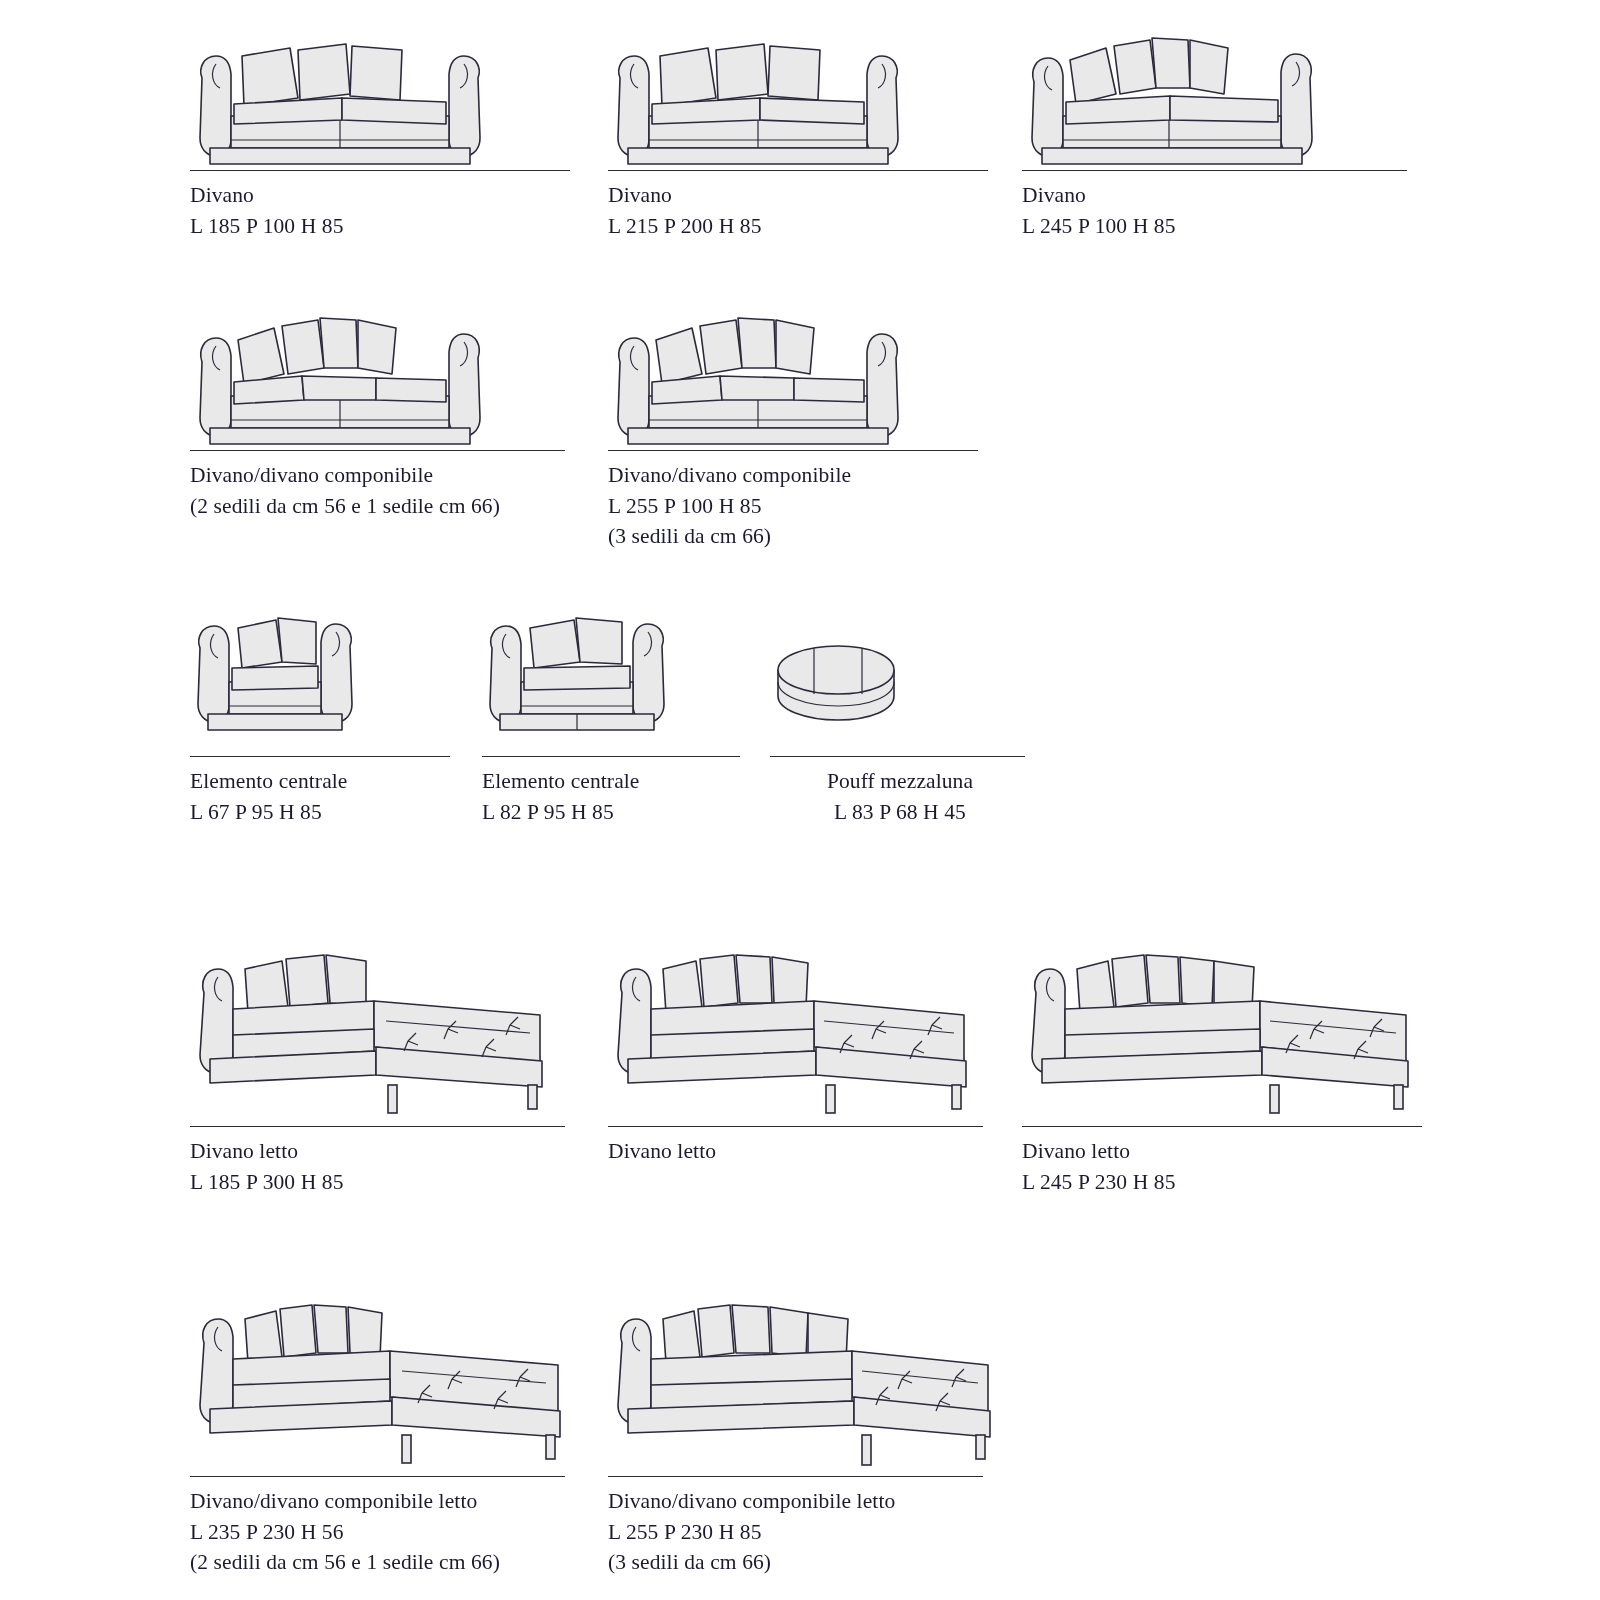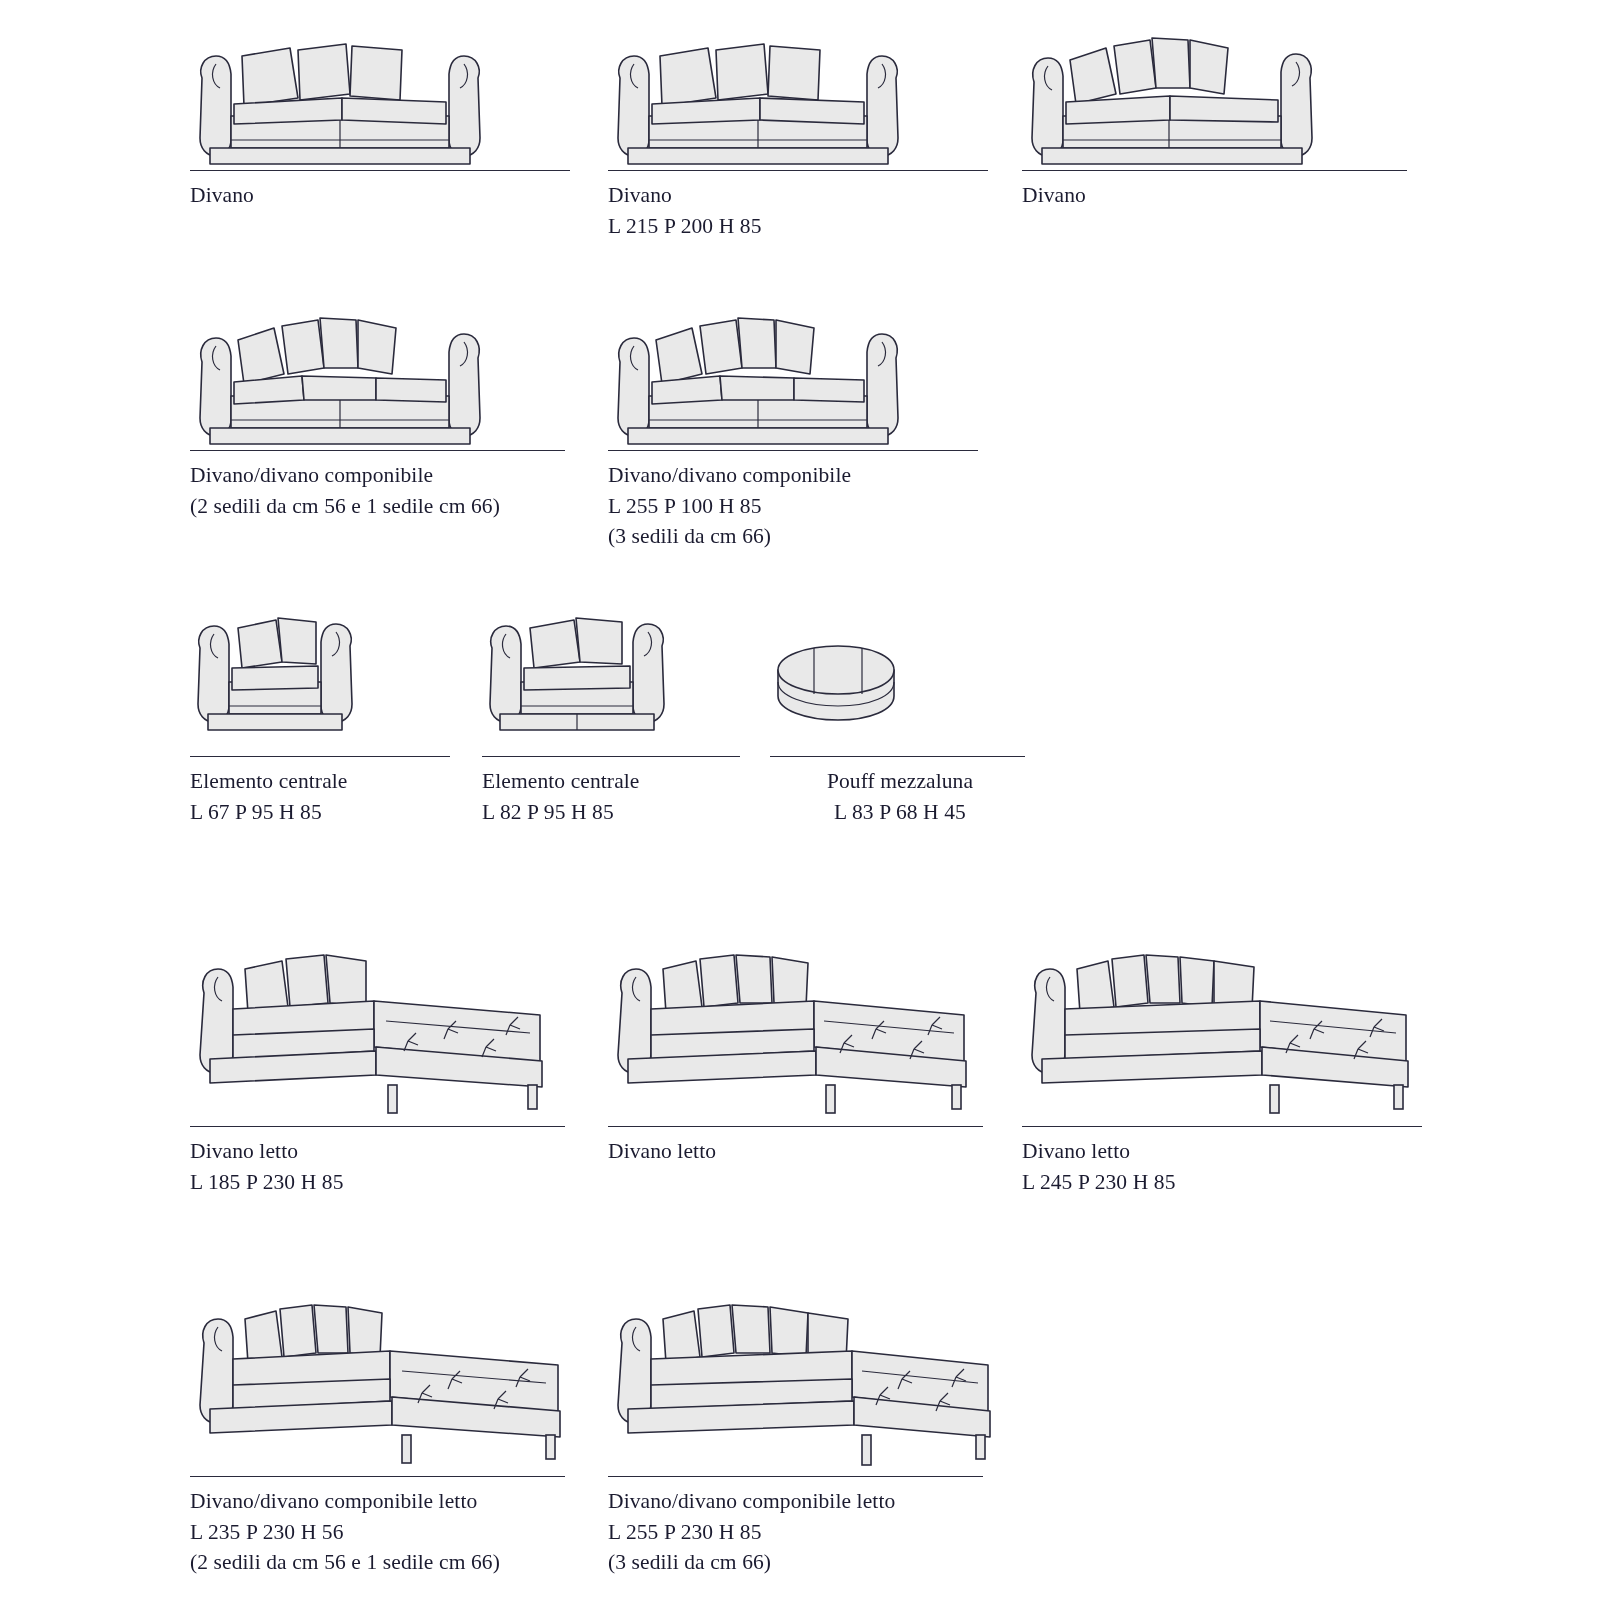--- a/index.html
+++ b/index.html
@@ -81,20 +81,21 @@
       <g fill="none" stroke="#2a2a3c" stroke-width="1.2">
         <path d="M41,120 L259,120"></path>
         <path d="M150,100 L150,128"></path>
         <path d="M26,44 C20,52 22,64 30,68"></path>
         <path d="M274,44 C280,52 278,64 270,68"></path>
       </g>
     </svg>
     <hr class="rule" style="width:380px;">
     <div class="caption">
       <span class="line title">Divano</span>
+      <span class="line dims">L 185 P 100 H 85</span>
     </div>
   </div>
 
   <div class="item" style="left:608px; top:20px; width:385px;">
     <svg class="fig" width="300" height="150" viewBox="0 0 300 150">
       <g fill="#e9e9e9" stroke="#2a2a3c" stroke-width="1.6" stroke-linejoin="round">
         <path d="M12,58 C8,48 14,36 26,36 C36,36 40,44 41,54 L41,120 C41,130 34,136 26,136 C16,136 10,128 10,118 Z"></path>
         <path d="M288,58 C292,48 286,36 274,36 C264,36 260,44 259,54 L259,120 C259,130 266,136 274,136 C284,136 290,128 290,118 Z"></path>
         <path d="M41,96 L259,96 L259,128 L41,128 Z"></path>
         <path d="M20,128 L280,128 L280,144 L20,144 Z"></path>
@@ -135,20 +136,21 @@
       <g fill="none" stroke="#2a2a3c" stroke-width="1.2">
         <path d="M41,120 L259,120"></path>
         <path d="M147,100 L147,128"></path>
         <path d="M26,46 C20,54 22,66 30,70"></path>
         <path d="M274,42 C280,50 278,62 270,66"></path>
       </g>
     </svg>
     <hr class="rule" style="width:385px;">
     <div class="caption">
       <span class="line title">Divano</span>
+      <span class="line dims">L 245 P 100 H 85</span>
     </div>
   </div>
 
   <div class="item" style="left:190px; top:300px; width:385px;">
     <svg class="fig" width="300" height="150" viewBox="0 0 300 150">
       <g fill="#e9e9e9" stroke="#2a2a3c" stroke-width="1.6" stroke-linejoin="round">
         <path d="M12,62 C8,50 14,38 26,38 C36,38 40,46 41,56 L41,120 C41,130 34,136 26,136 C16,136 10,128 10,118 Z"></path>
         <path d="M288,58 C292,46 286,34 274,34 C264,34 260,42 259,52 L259,120 C259,130 266,136 274,136 C284,136 290,128 290,118 Z"></path>
         <path d="M41,96 L259,96 L259,128 L41,128 Z"></path>
         <path d="M20,128 L280,128 L280,144 L20,144 Z"></path>
@@ -294,21 +296,21 @@
         <path d="M296,112 l8,-8 M296,112 l10,4 M296,112 l-4,10"></path>
       </g>
       <g fill="#e9e9e9" stroke="#2a2a3c" stroke-width="1.6">
         <rect x="198" y="150" width="9" height="28"></rect>
         <rect x="338" y="150" width="9" height="24"></rect>
       </g>
     </svg>
     <hr class="rule" style="width:375px; margin-top:6px;">
     <div class="caption">
       <span class="line title">Divano letto</span>
-      <span class="line dims">L 185 P 230 H 85</span>
+      <span class="line dims">L 185 P 300 H 85</span>
     </div>
   </div>
 
   <div class="item" style="left:608px; top:935px; width:385px;">
     <svg class="fig" width="375" height="185" viewBox="0 0 375 185">
       <g fill="#e9e9e9" stroke="#2a2a3c" stroke-width="1.6" stroke-linejoin="round">
         <path d="M14,58 C10,46 16,34 28,34 C38,34 42,42 43,52 L43,118 C43,130 36,138 26,138 C16,138 10,130 10,120 Z"></path>
         <path d="M55,34 L88,26 L94,72 L58,78 Z"></path>
         <path d="M92,24 L126,20 L130,68 L96,72 Z"></path>
         <path d="M128,20 L162,22 L164,68 L132,68 Z"></path>

